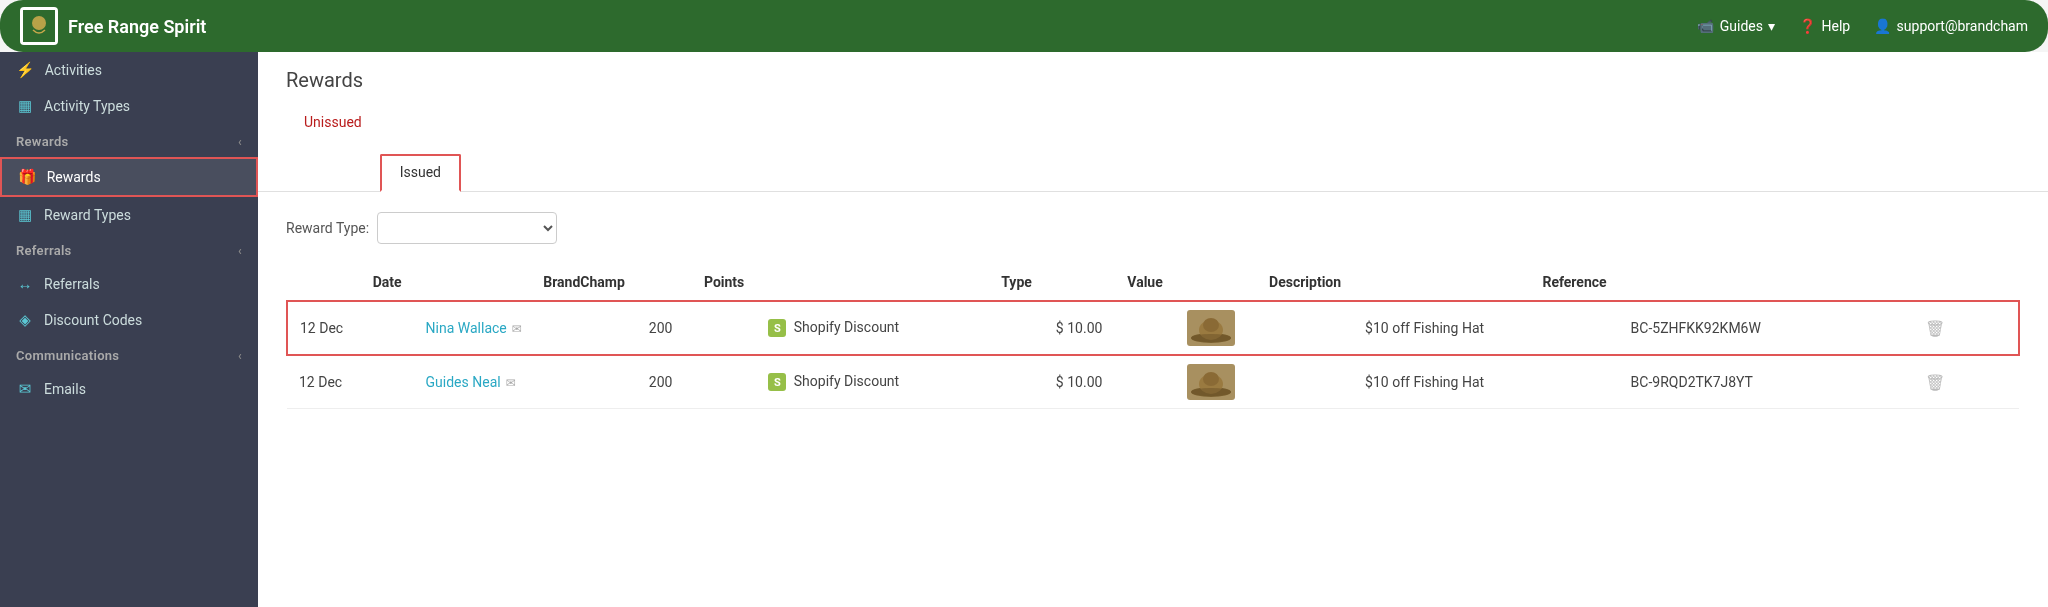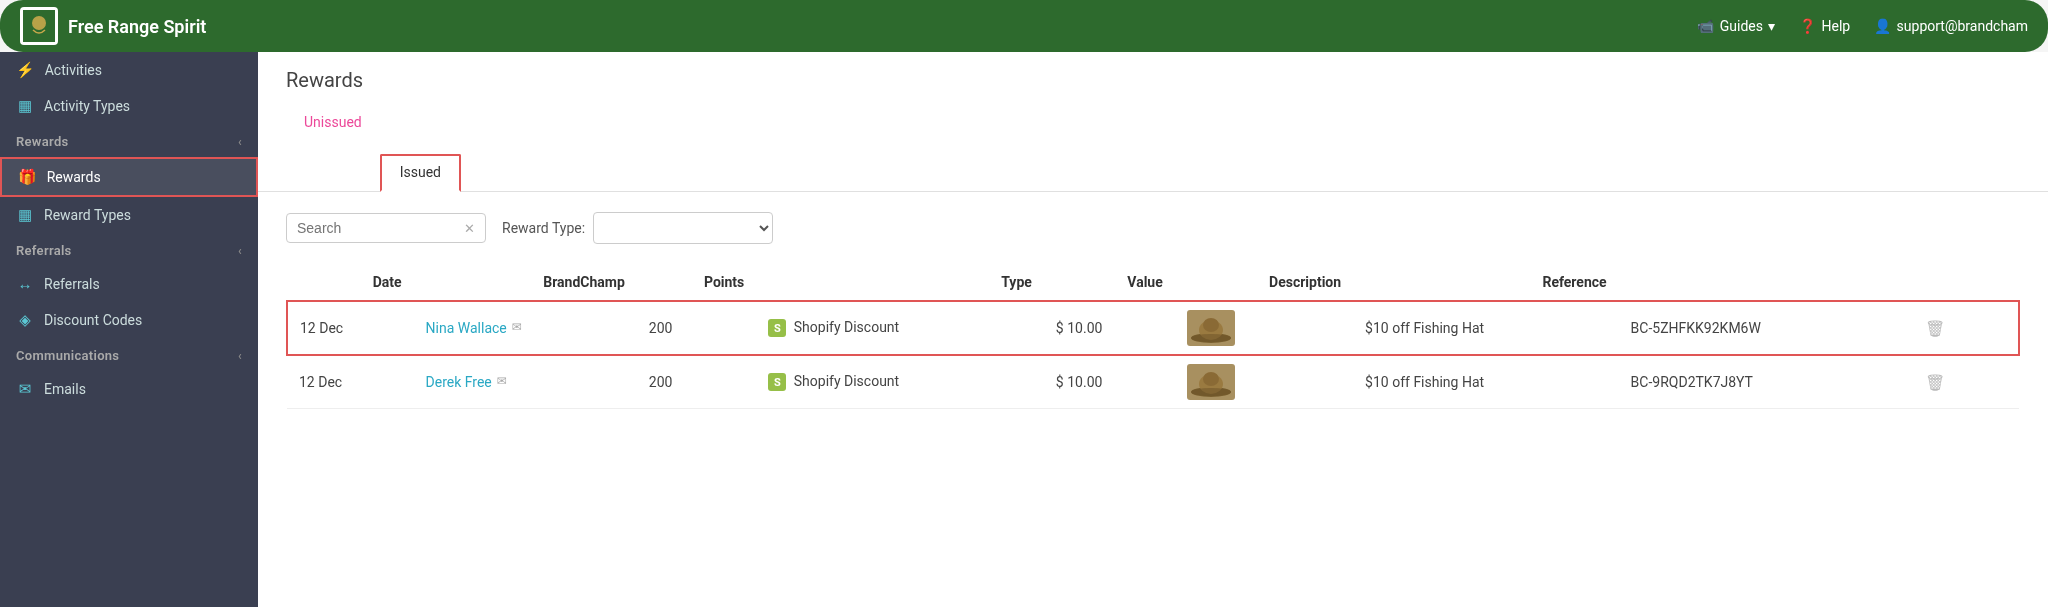--- a/index.html
+++ b/index.html
@@ -109,21 +109,21 @@
       margin-bottom: 14px;
     }
     .tabs {
       display: flex;
       gap: 0;
     }
     .tab {
       padding: 8px 18px 10px 18px;
       cursor: pointer;
       font-size: 14px;
-      color: #ec4899;
+      color: #b91c1c;
       border-bottom: 2px solid transparent;
       margin-bottom: -1px;
     }
     .tab.active {
       color: #333;
       border: 2px solid #e05555;
       border-bottom: 2px solid white;
       border-radius: 2px 2px 0 0;
       background: white;
       margin-top: 48px;
@@ -199,21 +199,21 @@
       border-bottom: 1px solid #eee;
       vertical-align: middle;
     }
     .table tr.highlighted td {
       border-top: 2px solid #e05555;
       border-bottom: 2px solid #e05555;
     }
     .table tr.highlighted td:first-child { border-left: 2px solid #e05555; }
     .table tr.highlighted td:last-child { border-right: 2px solid #e05555; }
 
-    .link-blue { color: #2aa8c4; cursor: pointer; text-decoration: none; display: flex; align-items: flex-start; gap: 5px; }
+    .link-blue { color: #2aa8c4; cursor: pointer; text-decoration: none; display: flex; align-items: flex-end; gap: 5px; }
     .shopify-icon {
       display: inline-flex;
       align-items: center;
       justify-content: center;
       width: 18px;
       height: 18px;
       background: #96bf48;
       border-radius: 3px;
       font-size: 11px;
       color: white;
@@ -329,24 +329,20 @@
         </div>
         <div class="tab active">
           <span>Issued</span>
         </div>
       </div>
     </div>
 
     <div class="content">
 
       <div class="filters">
-        <div class="search-box">
-          <input type="text" placeholder="Search" style="">
-          <span class="clear-icon">✕</span>
-        </div>
         <div class="reward-type-filter">
           <label>Reward Type:</label>
           <select>
             <option value=""></option>
             <option value="shopify">Shopify Discount</option>
           </select>
         </div>
       </div>
 
       <table class="table">
@@ -392,21 +388,21 @@
             <td>BC-5ZHFKK92KM6W</td>
             <td>
               <button class="delete-btn">🗑</button>
             </td>
           </tr>
 
           <tr>
             <td>12 Dec</td>
             <td>
               <a class="link-blue" href="#">
-                <span>Derek Free</span>
+                <span>Guides Neal</span>
                 <span class="email-icon">✉</span>
               </a>
             </td>
             <td>200</td>
             <td>
               <span class="shopify-icon">S</span>
               <span>Shopify Discount</span>
             </td>
             <td>$ 10.00</td>
             <td>

